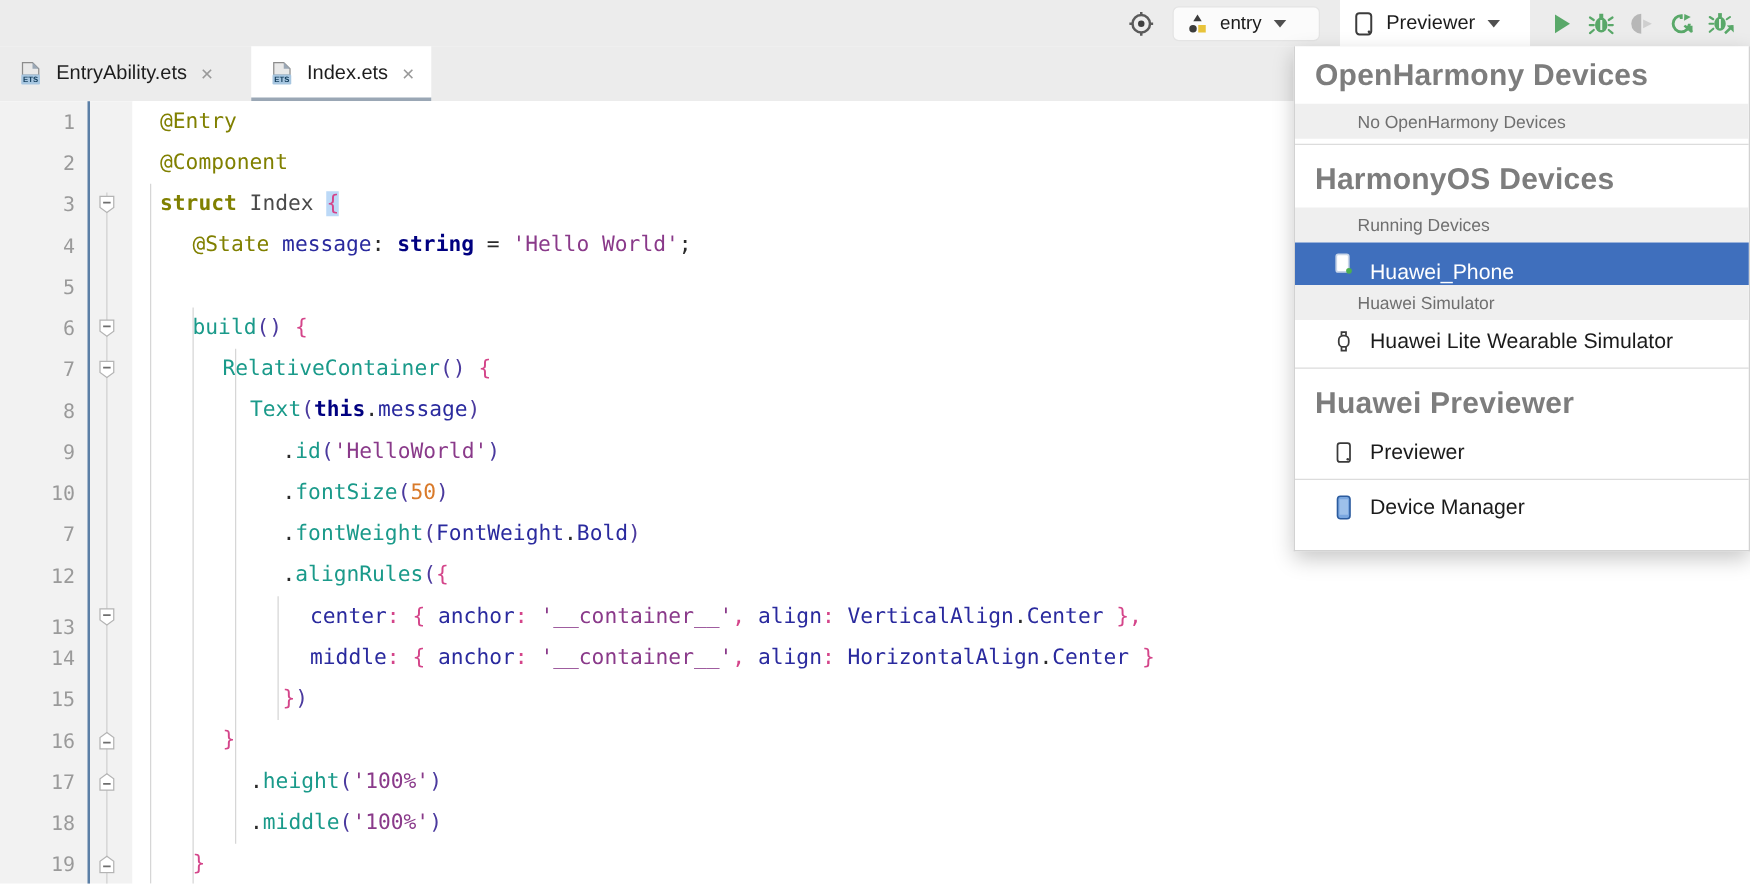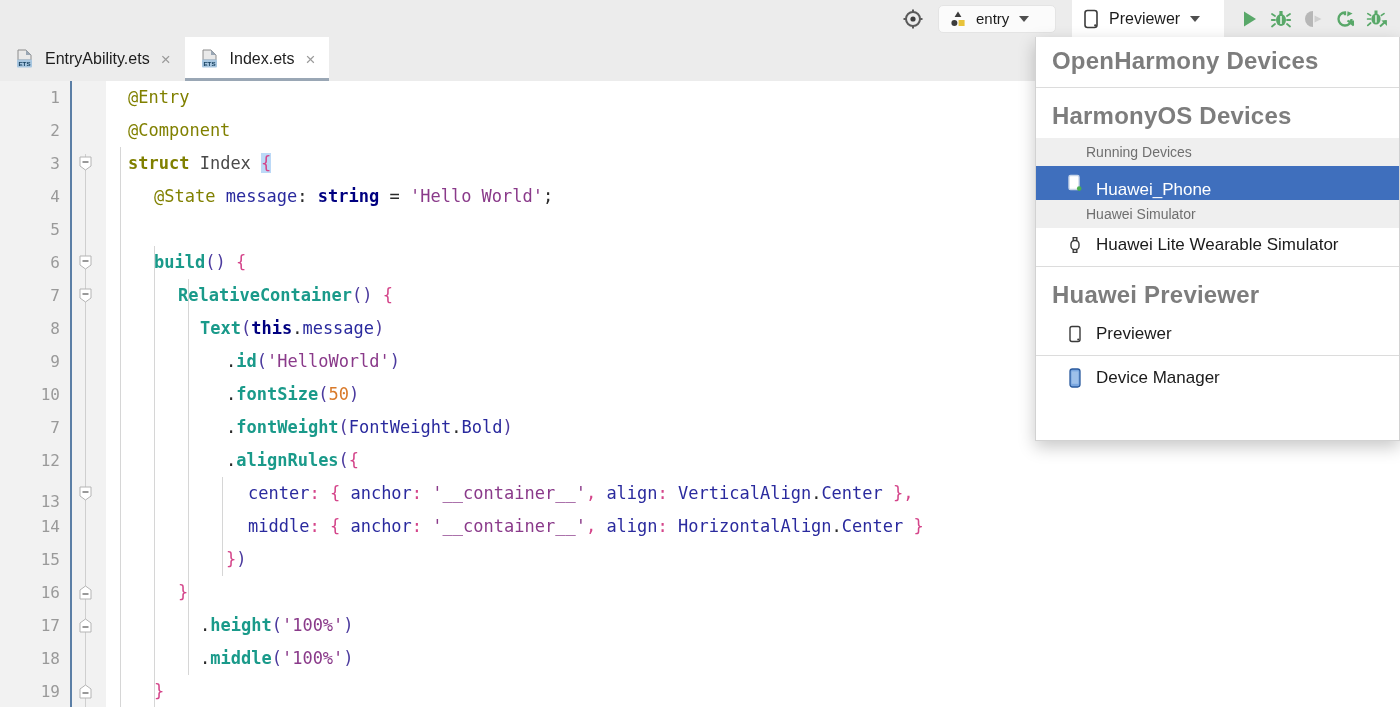--- a/index.html
+++ b/index.html
@@ -35,21 +35,21 @@
     border-right: 5px solid transparent; border-top: 6px solid #4f4f4f;
     margin-left: 3px;
   }
   .chip.active { background: #ffffff; border-color: #d8d8d8; z-index: 40;
     border-bottom-left-radius: 0; border-bottom-right-radius: 0; }
   .run-icons { display: flex; align-items: center; gap: 2px; margin-left: 10px; }
 
   
   .tabbar {
     position: absolute; left: 0; top: 37px; width: 1400px; height: 44px;
-    background: #ececec; display: flex; align-items: stretch;
+    background: #ececec; display: flex; align-items: stretch; gap: 16px;
   }
   .tab {
     display: flex; align-items: center; gap: 9px;
     padding: 0 12px 0 14px; cursor: pointer; position: relative;
   }
   .tab.selected { background: #ffffff; }
   .tab.selected::after {
     content:""; position:absolute; left:0; right:0; bottom:0;
     height:3px; background:#9aa7b5;
   }
@@ -93,21 +93,21 @@
   .guide { position: absolute; width: 1px; background: #d6d6d6; }
 
   
   .t-ann  { color: #808000; }                 
   .t-kw   { color: #808000; font-weight: bold; } 
   .t-type { color: #4a4a4a; }                 
   .t-brace{ color: #d4458a; }                 
   .t-prop { color: #2a2a9e; }                 
   .t-kw2  { color: #000080; font-weight: bold; } 
   .t-str  { color: #8a3a8a; }                 
-  .t-fn   { color: #1a9a8a; font-weight: bold; }                 
+  .t-fn   { color: #1a9a8a; }                 
   .t-paren{ color: #4b3a9e; }
   .t-num  { color: #d97a2a; }                 
   .t-const{ color: #2a2a9e; }                 
   .t-key  { color: #2a2a9e; }                 
   .t-op   { color: #2a2a2a; }
   .t-punc { color: #d4458a; }
   .brkmatch { background: #bcd9f7; }
 
   
   .dropdown {
@@ -353,20 +353,21 @@
       <div class="cline"><span style="display:inline-block;width:72px"></span><span class="t-brace">}</span></div>
       <div class="cline"><span style="display:inline-block;width:94px"></span><span class="t-op">.</span><span class="t-fn">height</span><span class="t-paren">(</span><span class="t-str">'100%'</span><span class="t-paren">)</span></div>
       <div class="cline"><span style="display:inline-block;width:94px"></span><span class="t-op">.</span><span class="t-fn">middle</span><span class="t-paren">(</span><span class="t-str">'100%'</span><span class="t-paren">)</span></div>
       <div class="cline"><span style="display:inline-block;width:48px"></span><span class="t-brace">}</span></div>
     </div>
   </div>
 
   <div class="dropdown">
 
     <div class="dd-header">OpenHarmony Devices</div>
+    <div class="dd-sub">No OpenHarmony Devices</div>
 
     <div class="dd-sep"></div>
 
     <div class="dd-header">HarmonyOS Devices</div>
     <div class="dd-sub">Running Devices</div>
 
     <div class="dd-item selected">
       <span class="dd-ico">
         <svg width="20" height="20" viewBox="0 0 20 20">
           <rect x="4" y="2.5" width="10" height="14" rx="1.6" fill="#ffffff" stroke="#c9d6e8" stroke-width="1.4"></rect>

